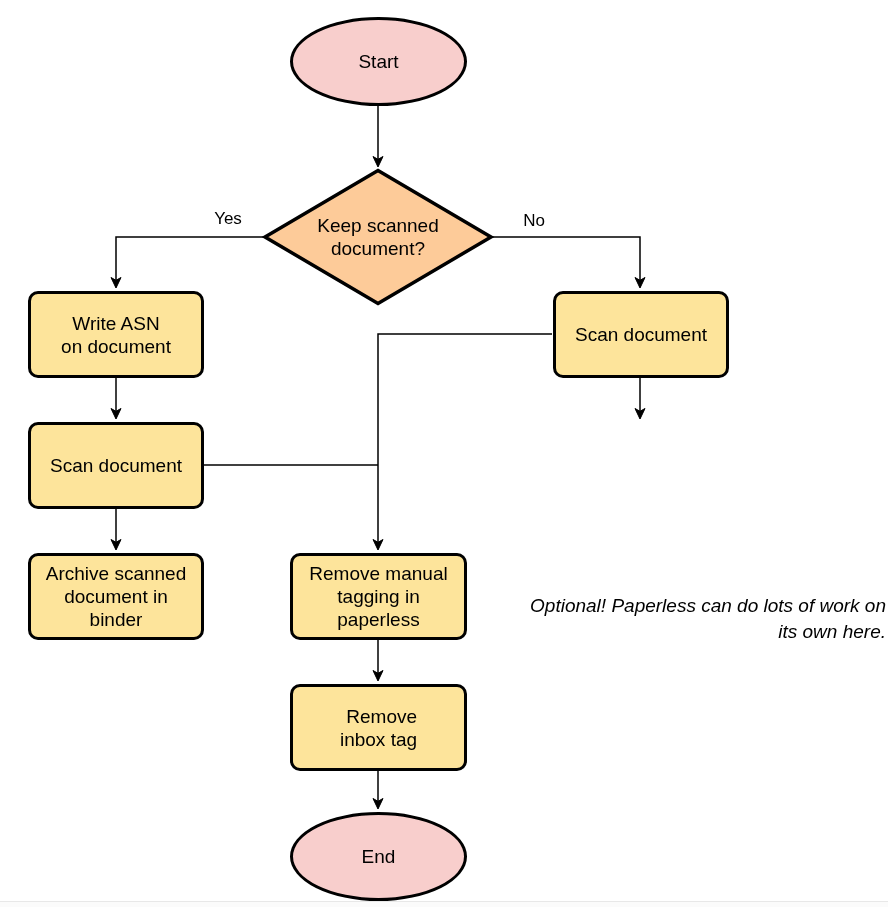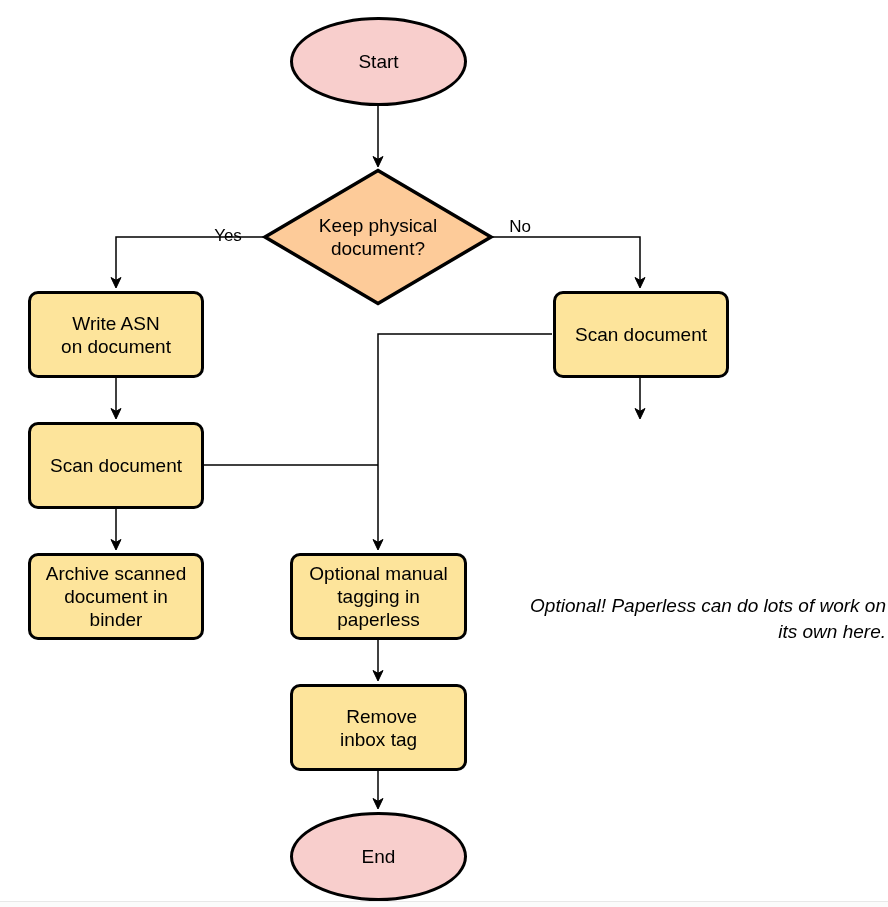--- a/index.html
+++ b/index.html
@@ -93,27 +93,27 @@
     <path d="M378,771 L378,808" fill="none" stroke="#000000" stroke-width="1.5" marker-end="url(#arrow)"></path>
 
     <polygon points="378,170.5 491,237 378,303.5 265,237" fill="#fdcb99" stroke="#000000" stroke-width="3.5"></polygon>
   </svg>
 
   <div class="node ellipse" style="left:290px; top:17px; width:177px; height:89px;">
     <span>Start</span>
   </div>
 
   <div class="node diamond-label" style="left:288px; top:214px; width:180px; height:46px;">
-    <span>Keep physical
+    <span>Keep scanned
 document?</span>
   </div>
 
-  <div class="edge-label" style="left:203px; top:226px; width:50px;">Yes</div>
+  <div class="edge-label" style="left:203px; top:209px; width:50px;">Yes</div>
 
-  <div class="edge-label" style="left:495px; top:217px; width:50px;">No</div>
+  <div class="edge-label" style="left:495px; top:211px; width:50px;text-align:right;">No</div>
 
   <div class="node rect" style="left:28px; top:291px; width:176px; height:87px;">
     <span>Write ASN
 on document</span>
   </div>
 
   <div class="node rect" style="left:28px; top:422px; width:176px; height:87px;">
     <span>Scan document</span>
   </div>
 
@@ -122,21 +122,21 @@
 document in
 binder</span>
   </div>
 
   <div class="node rect" style="left:553px; top:291px; width:176px; height:87px;">
     <span>Scan document</span>
   </div>
 
 
   <div class="node rect" style="left:290px; top:553px; width:177px; height:87px;">
-    <span>Optional manual
+    <span>Remove manual
 tagging in
 paperless</span>
   </div>
 
   <div class="note" style="left:481px; top:593px; width:405px;">Optional! Paperless can do lots of work on
 its own here.</div>
 
   <div class="node rect" style="left:290px; top:684px; width:177px; height:87px;text-align:right;">
     <span>Remove
 inbox tag</span>

